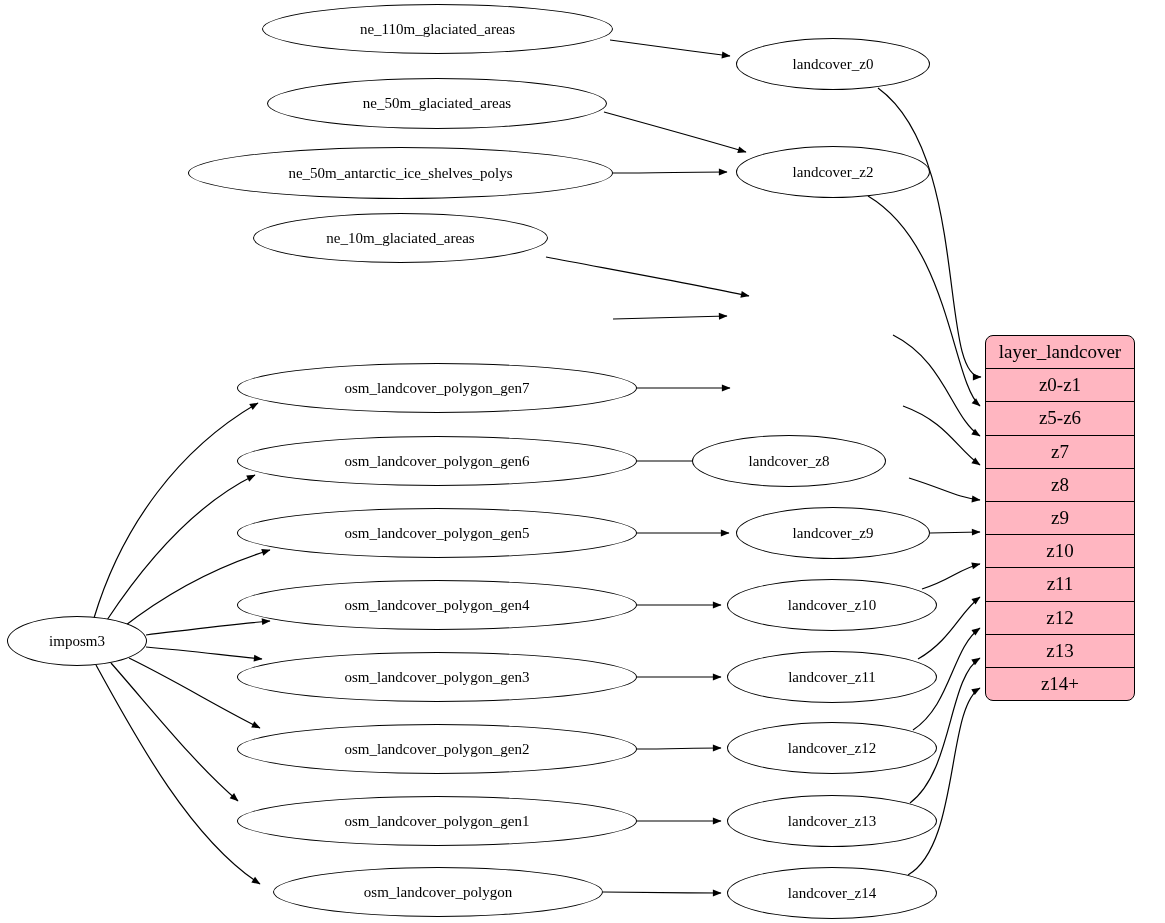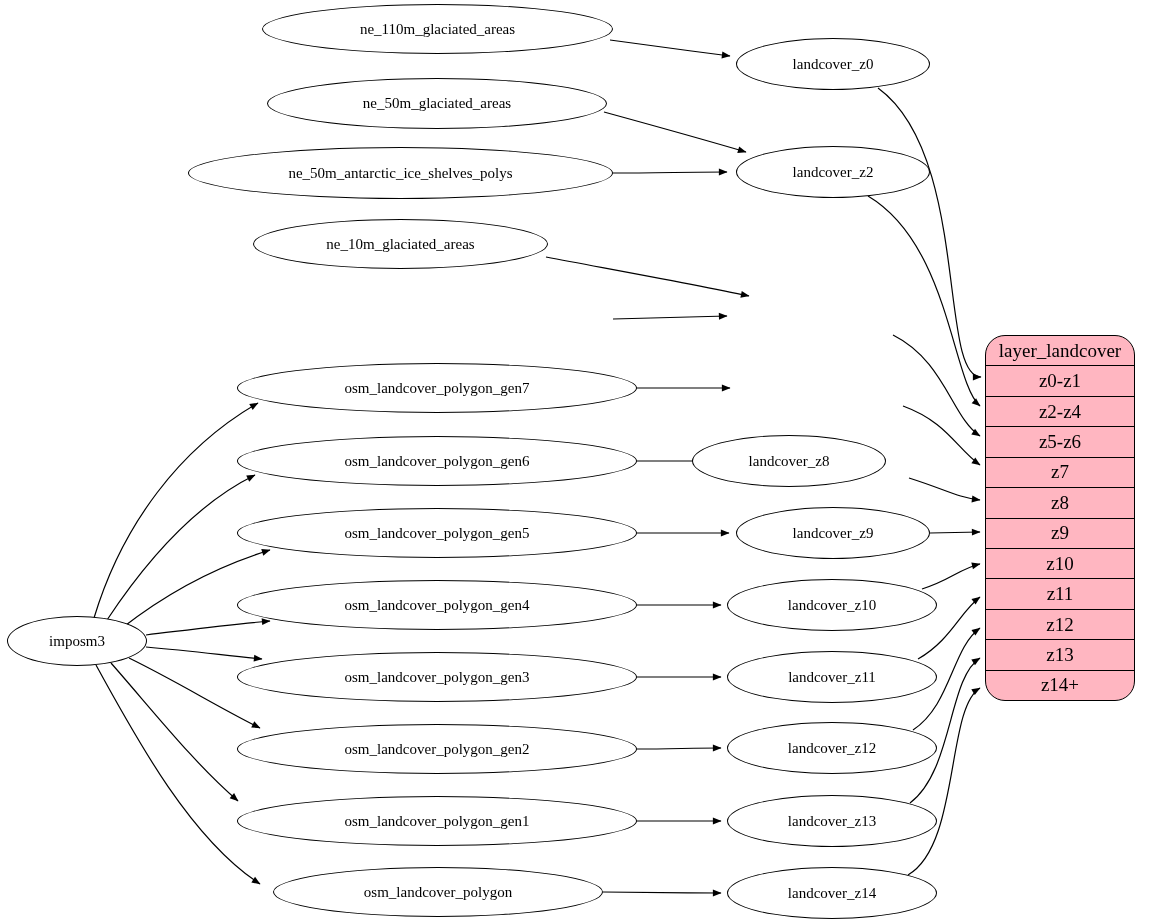--- a/index.html
+++ b/index.html
@@ -11,21 +11,21 @@
   svg.edges { position:absolute; left:0; top:0; width:1165px; height:923px; }
   svg.edges path { fill:none; stroke:#000; stroke-width:1.2px; }
   .node {
     position:absolute; box-sizing:border-box;
     border:1.2px solid #000; border-radius:50%; background:#fff;
     display:flex; align-items:center; justify-content:center;
     font-size:15px; white-space:nowrap;
   }
   .tbl {
     position:absolute; left:985px; top:335px; width:150px; height:366px;
-    box-sizing:border-box; border:1.4px solid #000; border-radius:20px;
+    box-sizing:border-box; border:1.4px solid #000; border-radius:8px;
     background:#ffb6c1; display:flex; flex-direction:column; overflow:hidden;
     font-size:19px;
   }
   .trow {
     flex:1; display:flex; align-items:center; justify-content:center;
     border-top:1.2px solid #000; white-space:nowrap;
   }
   .trow:first-child { border-top:none; }
 </style>
 </head>
@@ -83,21 +83,21 @@
 
   <div class="node" style="left:262px;top:4px;width:351px;height:50px">
     <span>ne_110m_glaciated_areas</span>
   </div>
   <div class="node" style="left:267px;top:78px;width:340px;height:51px">
     <span>ne_50m_glaciated_areas</span>
   </div>
   <div class="node" style="left:188px;top:147px;width:425px;height:52px">
     <span>ne_50m_antarctic_ice_shelves_polys</span>
   </div>
-  <div class="node" style="left:253px;top:219px;width:295px;height:50px">
+  <div class="node" style="left:253px;top:213px;width:295px;height:50px">
     <span>ne_10m_glaciated_areas</span>
   </div>
 
   <div class="node" style="left:237px;top:363px;width:400px;height:50px">
     <span>osm_landcover_polygon_gen7</span>
   </div>
   <div class="node" style="left:237px;top:436px;width:400px;height:50px">
     <span>osm_landcover_polygon_gen6</span>
   </div>
   <div class="node" style="left:237px;top:508px;width:400px;height:50px">
@@ -143,21 +143,20 @@
   <div class="node" style="left:727px;top:795px;width:210px;height:52px">
     <span>landcover_z13</span>
   </div>
   <div class="node" style="left:727px;top:867px;width:210px;height:52px">
     <span>landcover_z14</span>
   </div>
 
   <div class="tbl">
     <div class="trow">layer_landcover</div>
     <div class="trow">z0-z1</div>
-    <div class="trow">z2-z4</div>
     <div class="trow">z5-z6</div>
     <div class="trow">z7</div>
     <div class="trow">z8</div>
     <div class="trow">z9</div>
     <div class="trow">z10</div>
     <div class="trow">z11</div>
     <div class="trow">z12</div>
     <div class="trow">z13</div>
     <div class="trow">z14+</div>
   </div>

